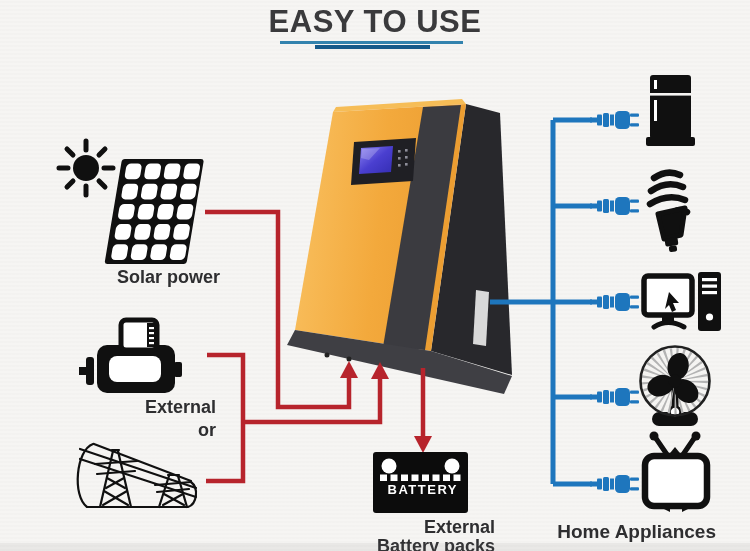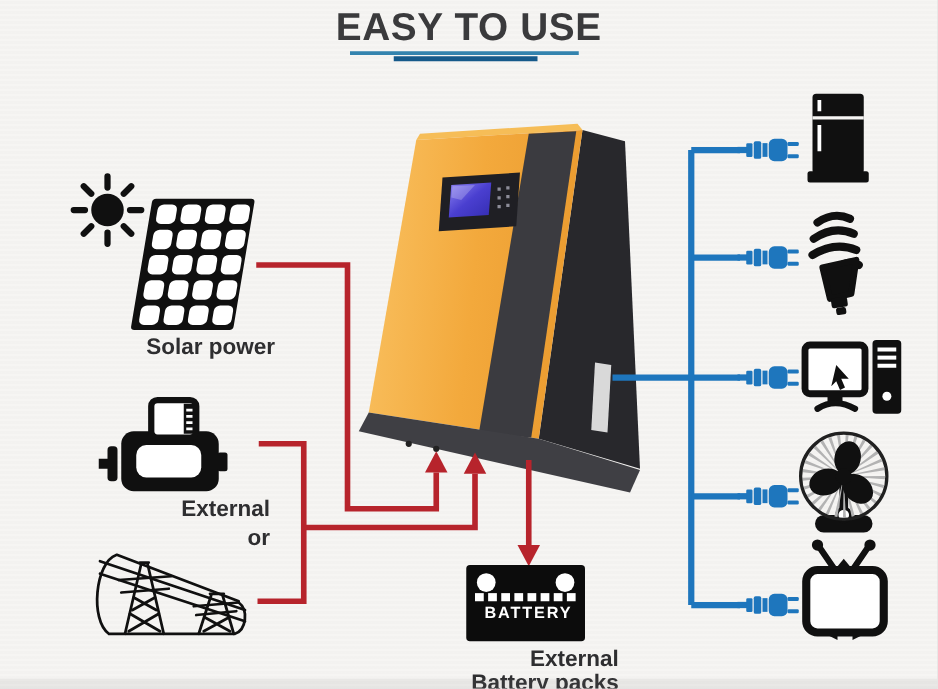--- a/index.html
+++ b/index.html
@@ -244,15 +244,16 @@
   <div class="abs u2"></div>
 
   <div class="lbl lbl-solar">Solar power</div>
   <div class="lbl lbl-gen">External</div>
   <div class="lbl lbl-or">or</div>
 
   <div class="lbl lbl-batt-badge">BATTERY</div>
   <div class="lbl lbl-ext1">External</div>
   <div class="lbl lbl-ext2">Battery packs</div>
 
+  <div class="lbl lbl-home">Home Appliances</div>
 
   <div class="abs bottom-band"></div>
 </div>
 
 </body></html>

